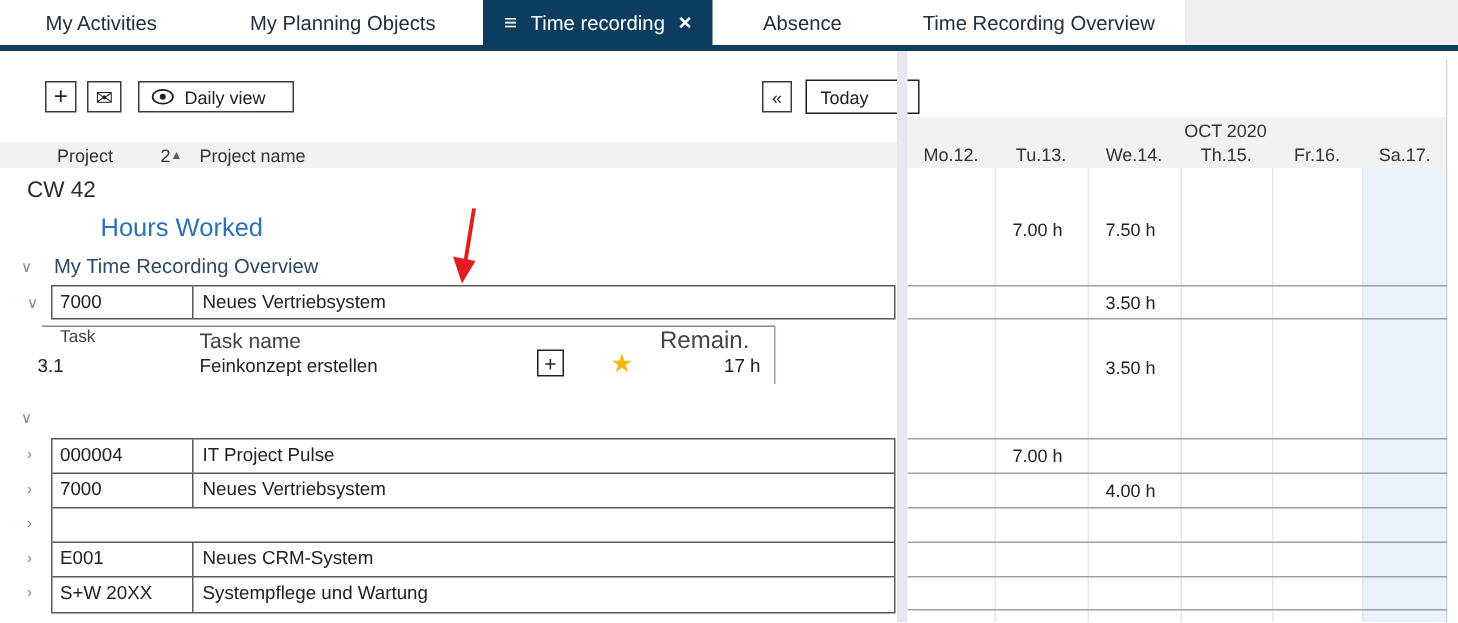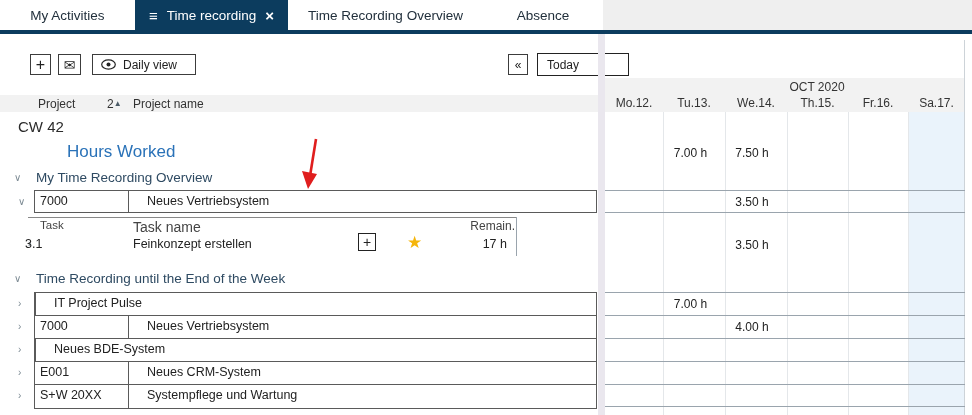--- a/index.html
+++ b/index.html
@@ -25,50 +25,53 @@
   
   .colhead { font-size:12px; color:#333; }
   .gray-band { background:#f2f2f2; }
   .sec-title { font-size:13.5px; color:#2e4a62; }
   .chev { color:#7d8b94; font-size:10px; }
   .cellline { font-size:12.5px; color:#222; }
 
   
   .rowbox { border:1px solid #5a5a5a; background:#fff; display:flex; }
   .code-cell { width:93px; padding-left:5px; line-height:21px; font-size:12.5px; overflow:hidden; }
-  .name-cell { flex:1; border-left:1px solid #5a5a5a; padding-left:18px; line-height:21px; font-size:12.5px; overflow:hidden; }
+  .name-cell { flex:1; border-left:1px solid #5a5a5a; padding-left:6px; line-height:21px; font-size:12.5px; overflow:hidden; }
   .multirow { border:1px solid #5a5a5a; background:#fff; }
   .multirow .mrow { display:flex; height:23px; border-bottom:1px solid #5a5a5a; }
   .multirow .mrow:last-child { border-bottom:none; }
 
   
   .vline { width:1px; background:#e4e7ea; }
   .hline { height:1px; background:#9aa4ad; }
   .daylab { font-size:12px; color:#333; text-align:center; }
-  .hourcell { font-size:12px; color:#222; text-align:center; padding-right:4px; height:16px; line-height:16px; }
+  .hourcell { font-size:12px; color:#222; text-align:left; padding-right:4px; height:16px; line-height:16px;margin-left:12px; }
 </style>
 </head>
 <body>
 
 <div id="screen">
 
   <div class="abs tabbar">
     <div class="tab" style="width:135px;">
       <span>My Activities</span>
+    </div>
+    <div class="tab" style="width:187px;">
+      <span>My Planning Objects</span>
     </div>
     <div class="tab active" style="width:153px;">
       <span class="menu-ic">≡</span>
       <span>Time recording</span>
       <span class="close-ic">×</span>
     </div>
+    <div class="tab" style="width:120px;">
+      <span>Absence</span>
+    </div>
     <div class="tab" style="width:195px;">
       <span>Time Recording Overview</span>
-    </div>
-    <div class="tab" style="width:120px;">
-      <span>Absence</span>
     </div>
     <div class="tab-filler"></div>
   </div>
   <div class="abs tab-underline"></div>
 
   <div class="abs tbtn" style="left:30px; top:54px; width:21px; height:21px; font-size:16px;">
     <span>+</span>
   </div>
   <div class="abs tbtn" style="left:58px; top:54px; width:23px; height:21px; font-size:14px;">
     <span>✉</span>
@@ -78,21 +81,21 @@
       <svg width="15" height="11" viewBox="0 0 15 11">
         <ellipse cx="7.5" cy="5.5" rx="6.8" ry="4.6" fill="none" stroke="#222" stroke-width="1.2"></ellipse>
         <circle cx="7.5" cy="5.5" r="2" fill="#222"></circle>
       </svg>
     </span>
     <span>Daily view</span>
   </div>
   <div class="abs tbtn" style="left:508px; top:54px; width:20px; height:21px; font-size:12px;">
     <span>«</span>
   </div>
-  <div class="abs tbtn" style="left:537px; top:53px; width:92px; height:23px; justify-content:flex-start; padding-left:9px; font-size:12px; border-color:#222;">
+  <div class="abs tbtn" style="left:537px; top:53px; width:76px; height:23px; justify-content:flex-start; padding-left:9px; font-size:12px; border-color:#222;">
     <span>Today</span>
   </div>
 
   <div class="abs gray-band" style="left:0; top:95px; width:598px; height:17px;"></div>
   <div class="abs colhead" style="left:38px; top:97px;">Project</div>
   <div class="abs colhead" style="left:107px; top:97px;">
     <span>2</span><span style="font-size:8px; color:#4a5a66; position:relative; top:-2px;">▲</span>
   </div>
   <div class="abs colhead" style="left:133px; top:97px;">Project name</div>
 
@@ -139,51 +142,50 @@
   <div class="abs rowbox" style="left:34px; top:190px; width:563px; height:23px;">
     <span class="code-cell">7000</span>
     <span class="name-cell">Neues Vertriebsystem</span>
   </div>
   <div class="abs hourcell" style="left:725px; top:194px; width:58px;">3.50 h</div>
 
   <div class="abs" style="left:28px; top:217px; width:488px; height:1px; background:#888;"></div>
   <div class="abs" style="left:516px; top:217px; width:1px; height:39px; background:#9aa4ad;"></div>
   <div class="abs colhead" style="left:40px; top:219px; font-size:11.5px; color:#444;">Task</div>
   <div class="abs colhead" style="left:133px; top:219px; font-size:14px; color:#444;text-align:right;">Task name</div>
-  <div class="abs colhead" style="left:440px; top:219px; width:75px; text-align:right; font-size:12px; color:#444;">Remain.</div>
+  <div class="abs colhead" style="left:440px; top:219px; width:75px; text-align:left; font-size:16px; color:#444;">Remain.</div>
 
   <span class="abs chev" style="left:28px; top:238px;">›</span>
   <div class="abs cellline" style="left:25px; top:237px;">3.1</div>
   <div class="abs cellline" style="left:133px; top:237px;">Feinkonzept erstellen</div>
   <div class="abs tbtn" style="left:358px; top:233px; width:18px; height:18px; font-size:14px; border-width:1.5px; border-color:#222;">
     <span>+</span>
   </div>
   <span class="abs" style="left:407px; top:232px; font-size:17px; color:#f5b50a;">★</span>
   <div class="abs cellline" style="left:440px; top:237px; width:67px; text-align:right;">17 h</div>
   <div class="abs hourcell" style="left:725px; top:237px; width:58px;">3.50 h</div>
 
   <span class="abs chev" style="left:14px; top:273px;">∨</span>
-  <div class="abs sec-title" style="left:36px; top:271px;">Time Recording until the End of the Week</div>
 
   <span class="abs chev" style="left:18px; top:298px;">›</span>
   <span class="abs chev" style="left:18px; top:321px;">›</span>
   <span class="abs chev" style="left:18px; top:344px;">›</span>
   <span class="abs chev" style="left:18px; top:367px;">›</span>
   <span class="abs chev" style="left:18px; top:390px;">›</span>
 
   <div class="abs multirow" style="left:34px; top:292px; width:563px;">
     <div class="mrow">
+      <span class="code-cell">000004</span>
       <span class="name-cell">IT Project Pulse</span>
     </div>
     <div class="mrow">
       <span class="code-cell">7000</span>
       <span class="name-cell">Neues Vertriebsystem</span>
     </div>
     <div class="mrow">
-      <span class="name-cell">Neues BDE-System</span>
     </div>
     <div class="mrow">
       <span class="code-cell">E001</span>
       <span class="name-cell">Neues CRM-System</span>
     </div>
     <div class="mrow">
       <span class="code-cell">S+W 20XX</span>
       <span class="name-cell">Systempflege und Wartung</span>
     </div>
   </div>

